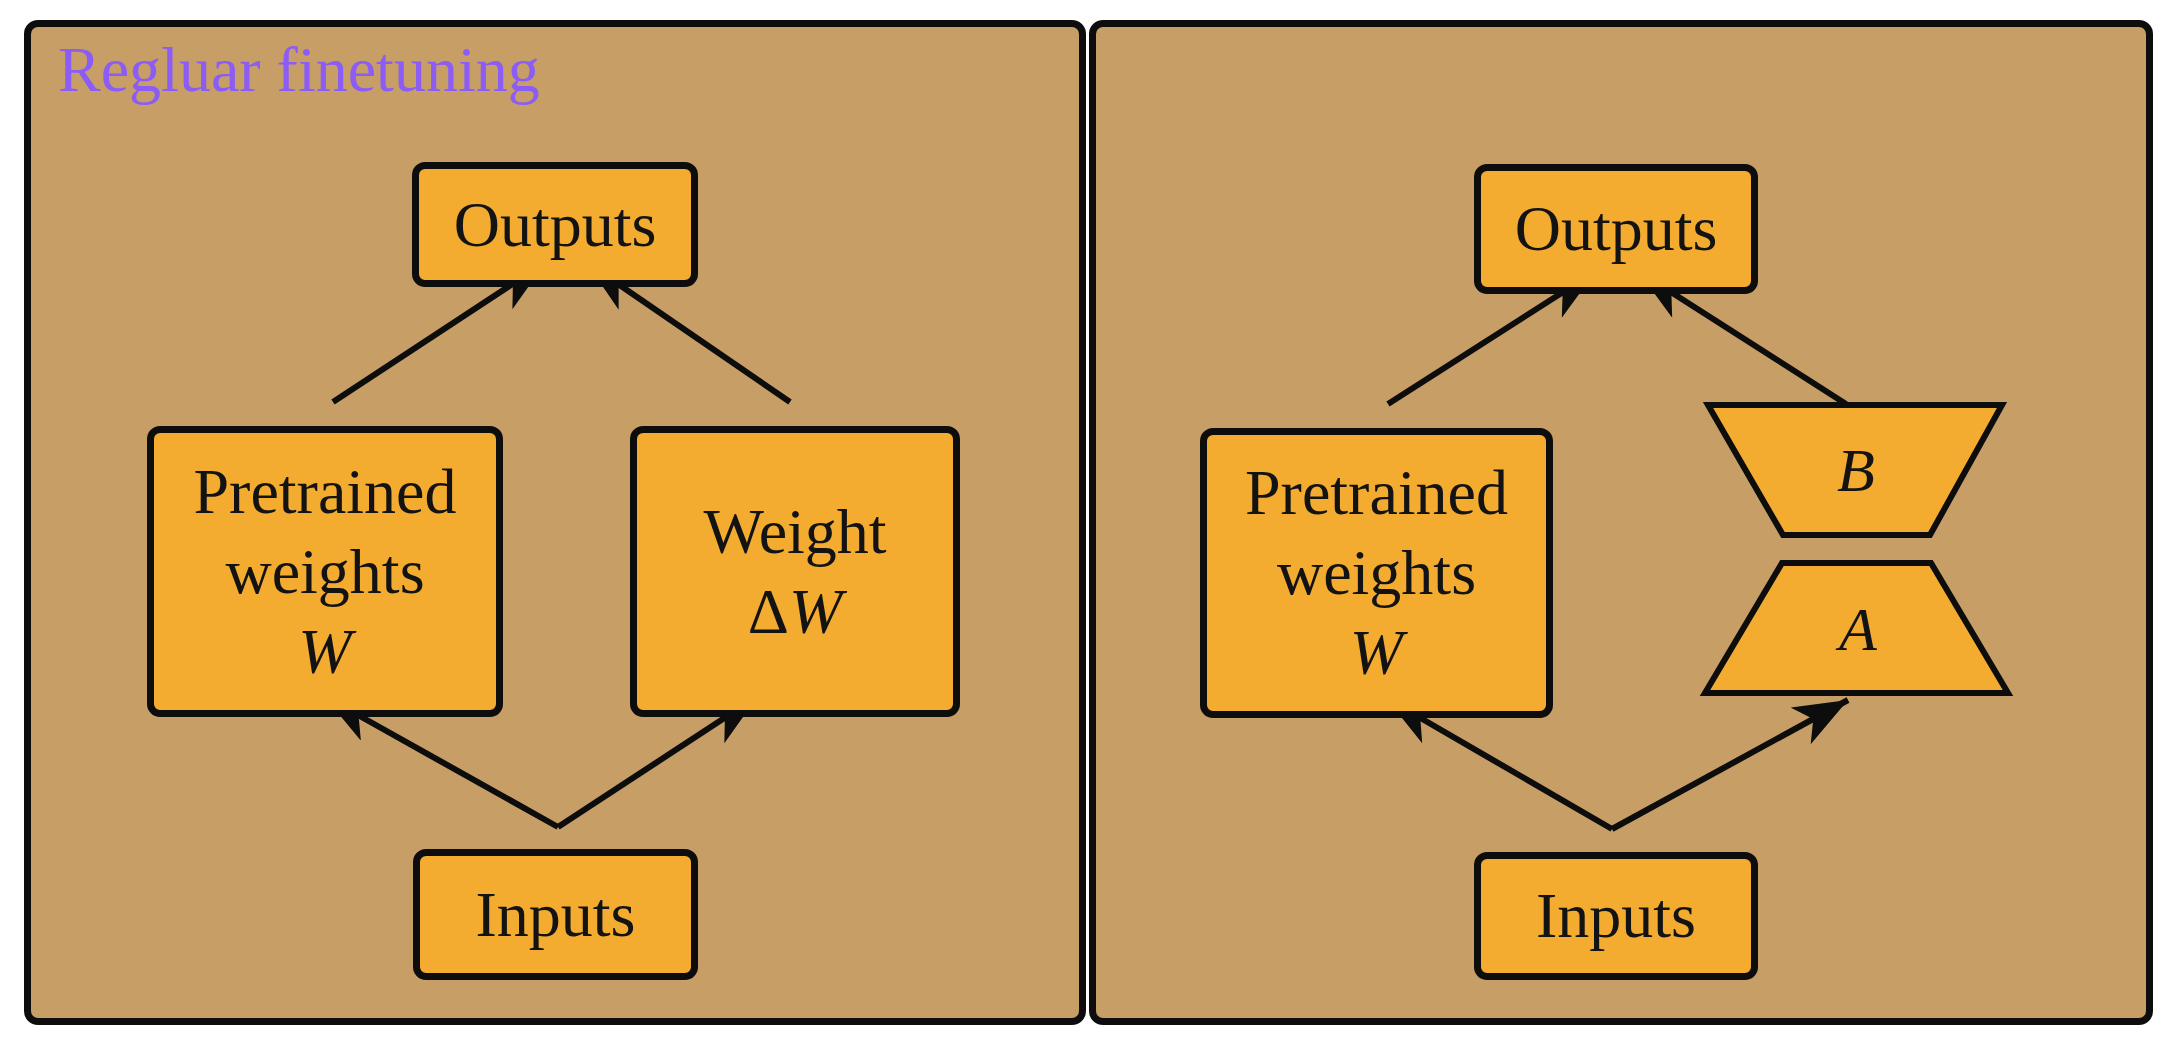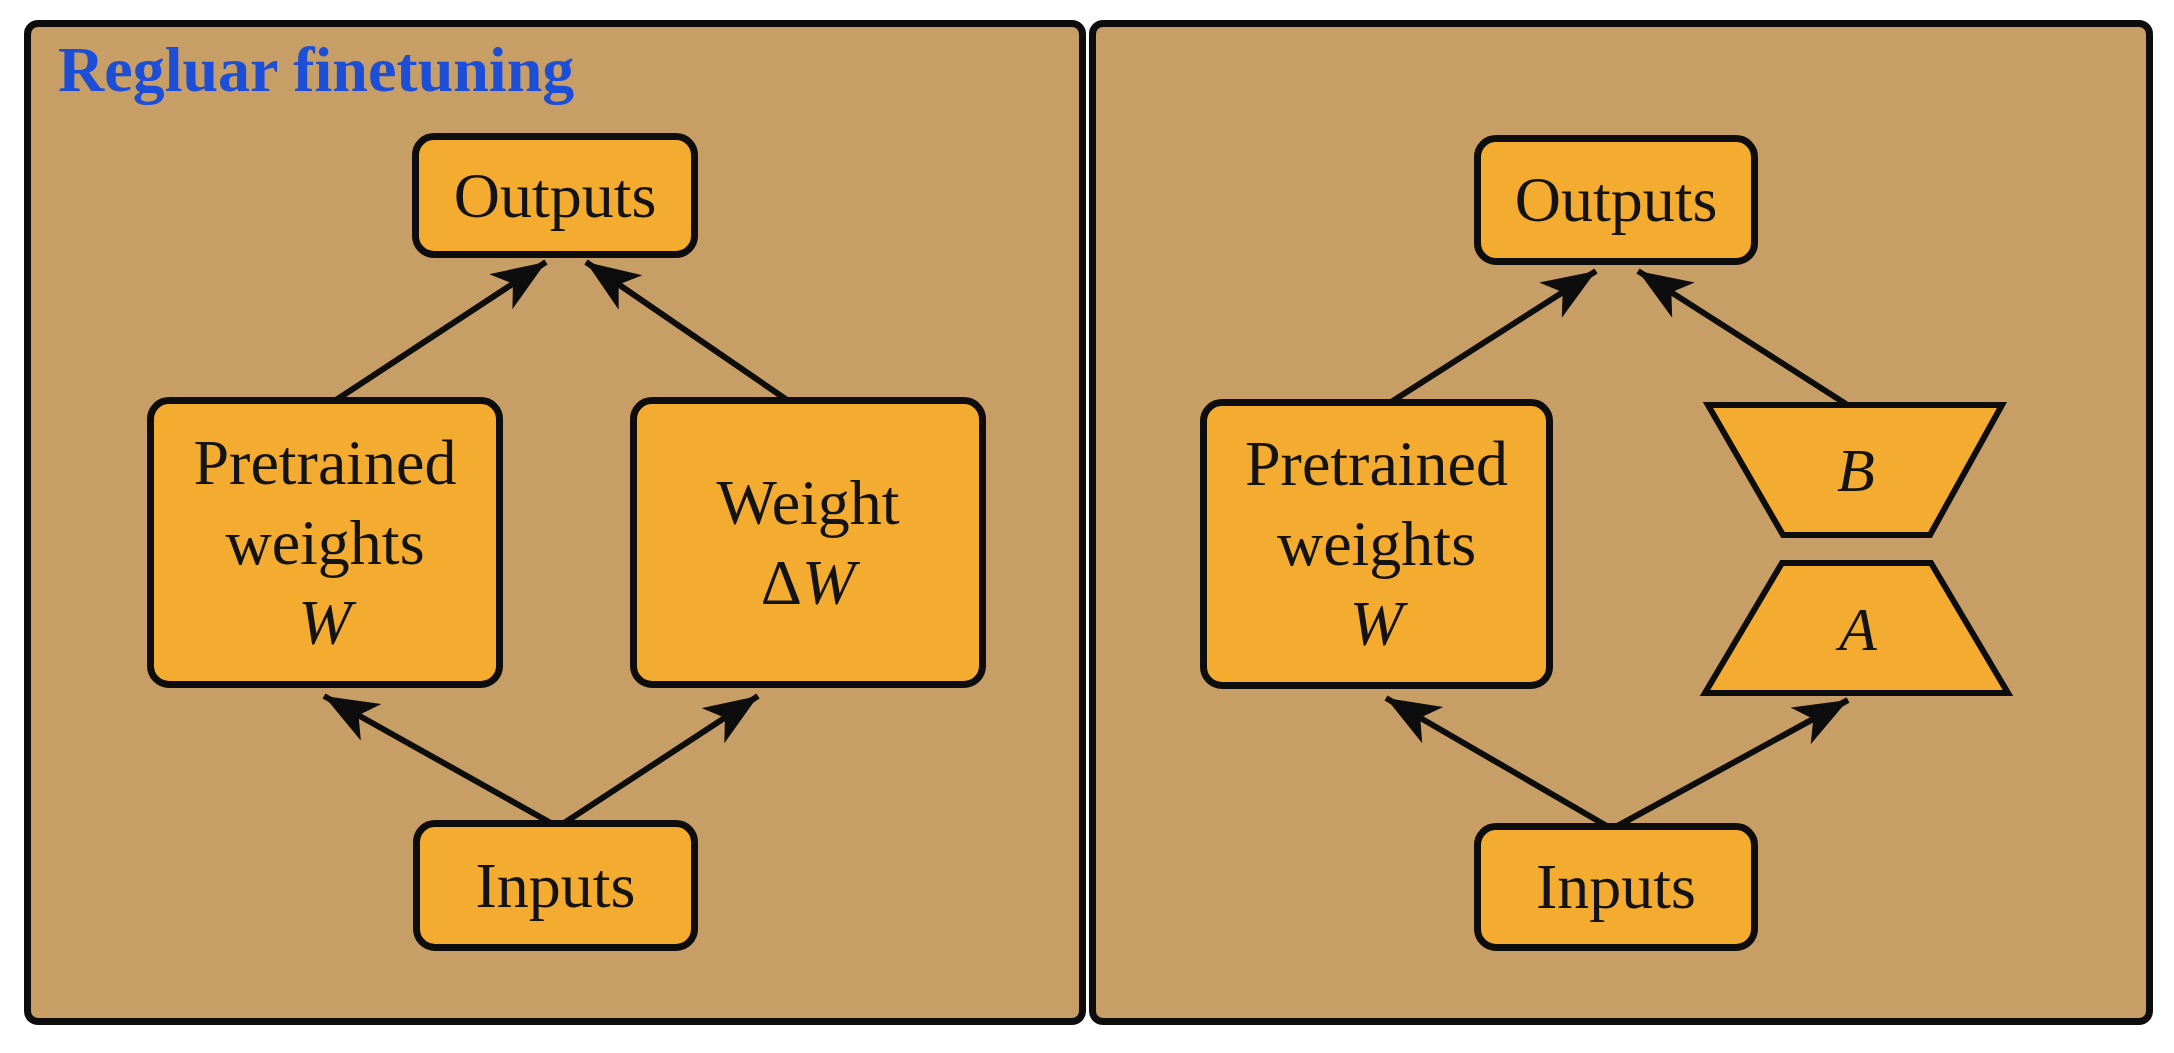--- a/index.html
+++ b/index.html
@@ -23,47 +23,47 @@
     border-radius:14px;
     box-sizing:border-box;
   }
   .panel-left{left:24px;top:20px;width:1062px;height:1005px;}
   .panel-right{left:1089px;top:20px;width:1064px;height:1005px;}
   .panel-title{
     position:absolute;
     font-size:64px;
     line-height:1;
     white-space:nowrap;
-    color:#1d4ed8;
-    font-weight:bold;
+    color:#8b5cf6;
   }
   .title-left{left:58px;top:38px;}
   .title-right{left:1123px;top:38px;}
   svg.overlay{
     position:absolute;left:0;top:0;width:2174px;height:1053px;
     display:block;
   }
   .node{
     position:absolute;
     background:var(--node-fill);
     border:7px solid var(--stroke);
-    border-radius:22px;
+    border-radius:13px;
     box-sizing:border-box;
     display:flex;
     flex-direction:column;
     align-items:center;
     justify-content:center;
     text-align:center;
     font-size:64px;
     line-height:1.25;
     white-space:nowrap;
+    margin-top:29px;
   }
   .node-outputs-left {left:412px;top:133px;width:286px;height:125px;}
   .node-pretrained-left{left:147px;top:397px;width:356px;height:291px;}
-  .node-weight-update{left:630px;top:397px;width:356px;height:291px;}
+  .node-weight-update{left:630px;top:397px;width:330px;height:291px;}
   .node-inputs-left {left:413px;top:820px;width:285px;height:131px;}
   .node-outputs-right{left:1474px;top:135px;width:284px;height:130px;}
   .node-pretrained-right{left:1200px;top:399px;width:353px;height:290px;}
   .node-inputs-right{left:1474px;top:823px;width:284px;height:128px;}
   .sym{font-style:italic;}
   .sym-upright{font-style:normal;}
   .trap-label{
     position:absolute;
     transform:translate(-50%,-50%);
     font-size:62px;

